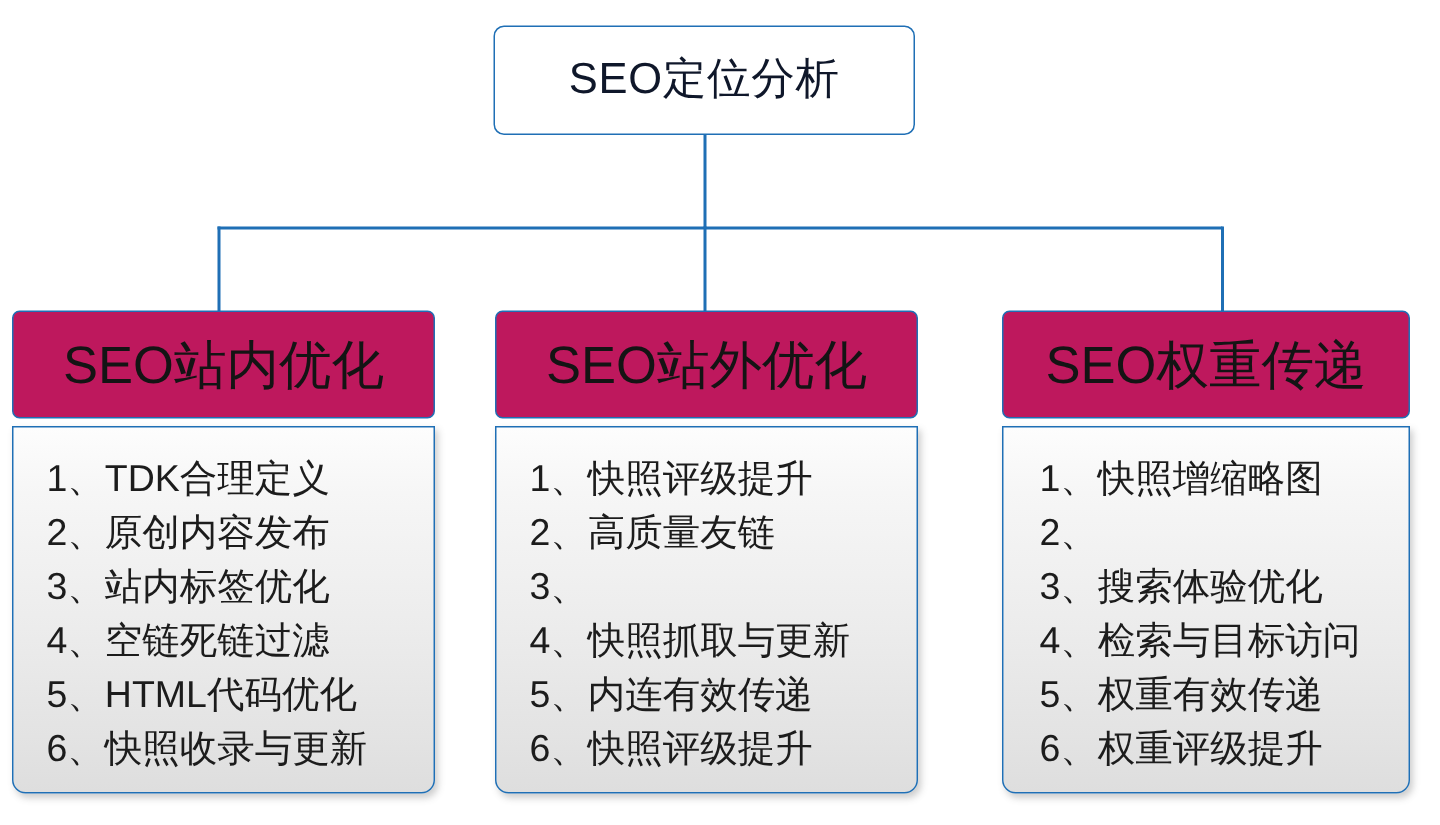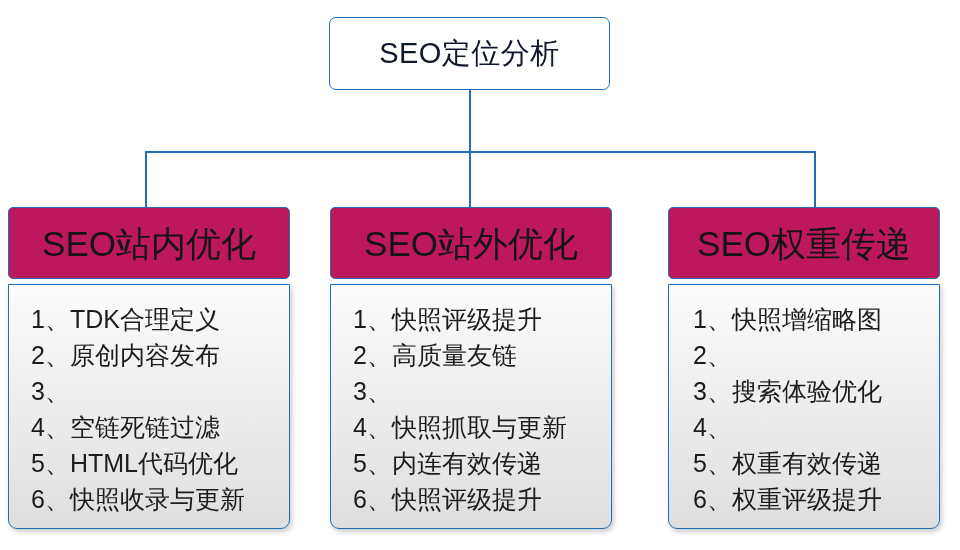--- a/index.html
+++ b/index.html
@@ -147,20 +147,21 @@
         <li class="item">
           <span class="item-index">1、</span>
           <span class="item-text">TDK合理定义</span>
         </li>
         <li class="item">
           <span class="item-index">2、</span>
           <span class="item-text">原创内容发布</span>
         </li>
         <li class="item">
           <span class="item-index">3、</span>
+          <span class="item-text">站内标签优化</span>
         </li>
         <li class="item">
           <span class="item-index">4、</span>
           <span class="item-text">空链死链过滤</span>
         </li>
         <li class="item">
           <span class="item-index">5、</span>
           <span class="item-text">HTML代码优化</span>
         </li>
         <li class="item">
@@ -216,20 +217,21 @@
         </li>
         <li class="item">
           <span class="item-index">2、</span>
         </li>
         <li class="item">
           <span class="item-index">3、</span>
           <span class="item-text">搜索体验优化</span>
         </li>
         <li class="item">
           <span class="item-index">4、</span>
+          <span class="item-text">检索与目标访问</span>
         </li>
         <li class="item">
           <span class="item-index">5、</span>
           <span class="item-text">权重有效传递</span>
         </li>
         <li class="item">
           <span class="item-index">6、</span>
           <span class="item-text">权重评级提升</span>
         </li>
       </ul>

